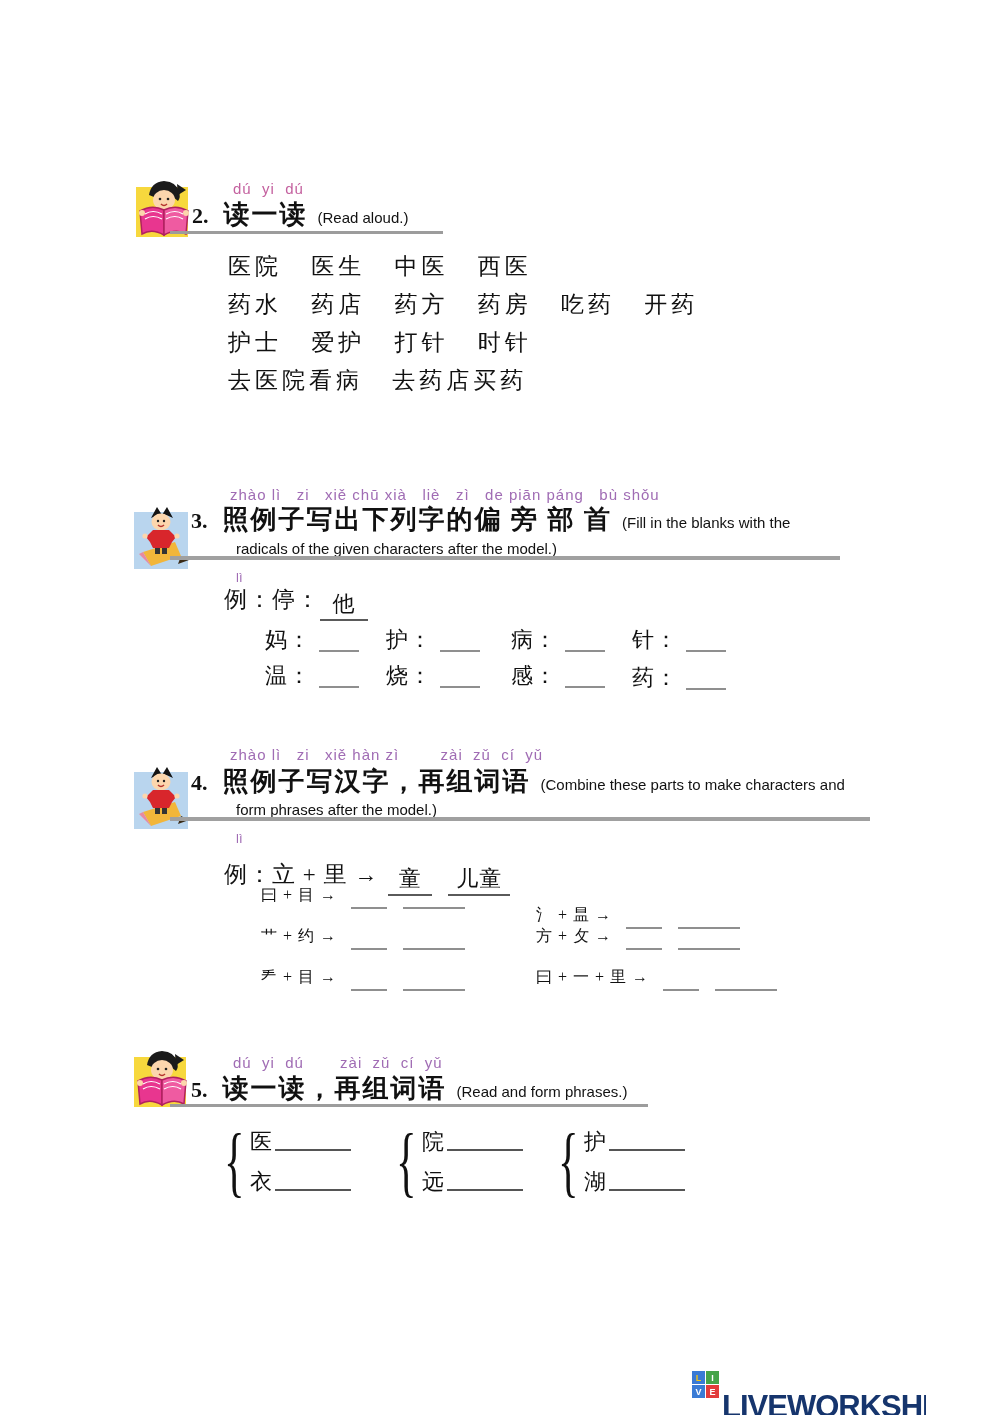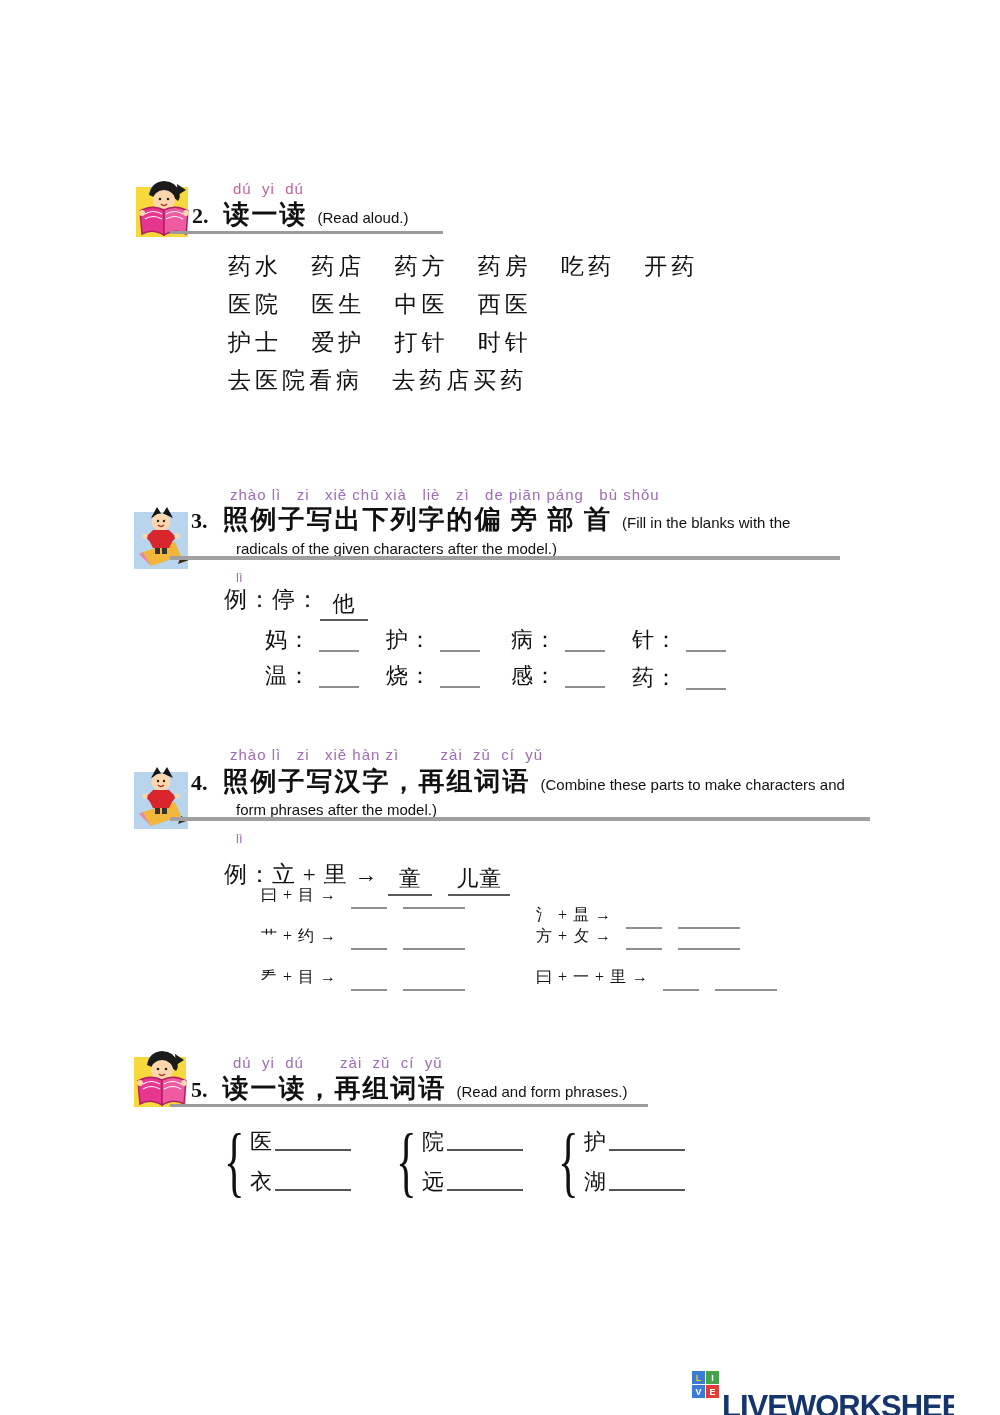--- a/index.html
+++ b/index.html
@@ -1,17 +1,17 @@
 <!DOCTYPE html>
 <html><head>
 <meta charset="utf-8">
 <style>
   html,body{margin:0;padding:0;background:#fff;}
   .page{position:relative;width:926px;height:1415px;background:#ffffff;overflow:hidden;
-        font-family:"Liberation Serif","DejaVu Serif",serif;color:#111;padding-left:28px;}
+        font-family:"Liberation Serif","DejaVu Serif",serif;color:#111;}
   .abs{position:absolute;}
   .pinyin{font-family:"Liberation Sans","DejaVu Sans",sans-serif;font-size:15px;
           letter-spacing:1px;white-space:pre;color:#a06cb4;}
   .pinyin.pink{color:#c4619f;}
   .titlerow{display:flex;align-items:baseline;white-space:nowrap;}
   .num{font-weight:bold;font-size:22px;margin-right:15px;}
   .cn-title{font-weight:bold;font-size:26px;letter-spacing:2px;}
   .en-note{font-family:"Liberation Sans","DejaVu Sans",sans-serif;font-size:15px;
            margin-left:10px;letter-spacing:0;}
   .en-note2{font-family:"Liberation Sans","DejaVu Sans",sans-serif;font-size:15px;}
@@ -68,22 +68,22 @@
     </svg>
   </div>
   <div class="abs pinyin pink" style="left:233px;top:180px;">dú  yi  dú</div>
   <div class="abs titlerow" style="left:192px;top:197px;">
     <span class="num">2.</span>
     <span class="cn-title">读一读</span>
     <span class="en-note">(Read aloud.)</span>
   </div>
   <div class="abs rule" style="left:170px;top:231px;width:273px;"></div>
   <div class="abs" style="left:228px;top:248px;">
+    <div class="cnline">医院   医生   中医   西医</div>
     <div class="cnline">药水   药店   药方   药房   吃药   开药</div>
-    <div class="cnline">医院   医生   中医   西医</div>
     <div class="cnline">护士   爱护   打针   时针</div>
     <div class="cnline">去医院看病   去药店买药</div>
   </div>
 
   <div class="abs pinyin" style="left:230px;top:486px;">zhào lì   zi   xiě chū xià   liè   zì   de piān páng   bù shǒu</div>
   <div class="abs iconbox" style="left:131px;top:504px;">
     <svg width="62" height="70" viewBox="0 0 62 70">
       <rect x="3" y="8" width="54" height="57" fill="#b9d5ee"></rect>
       <g>
         <polygon points="12,48 44,38 50,52 20,62" fill="#f2b63a"></polygon>

